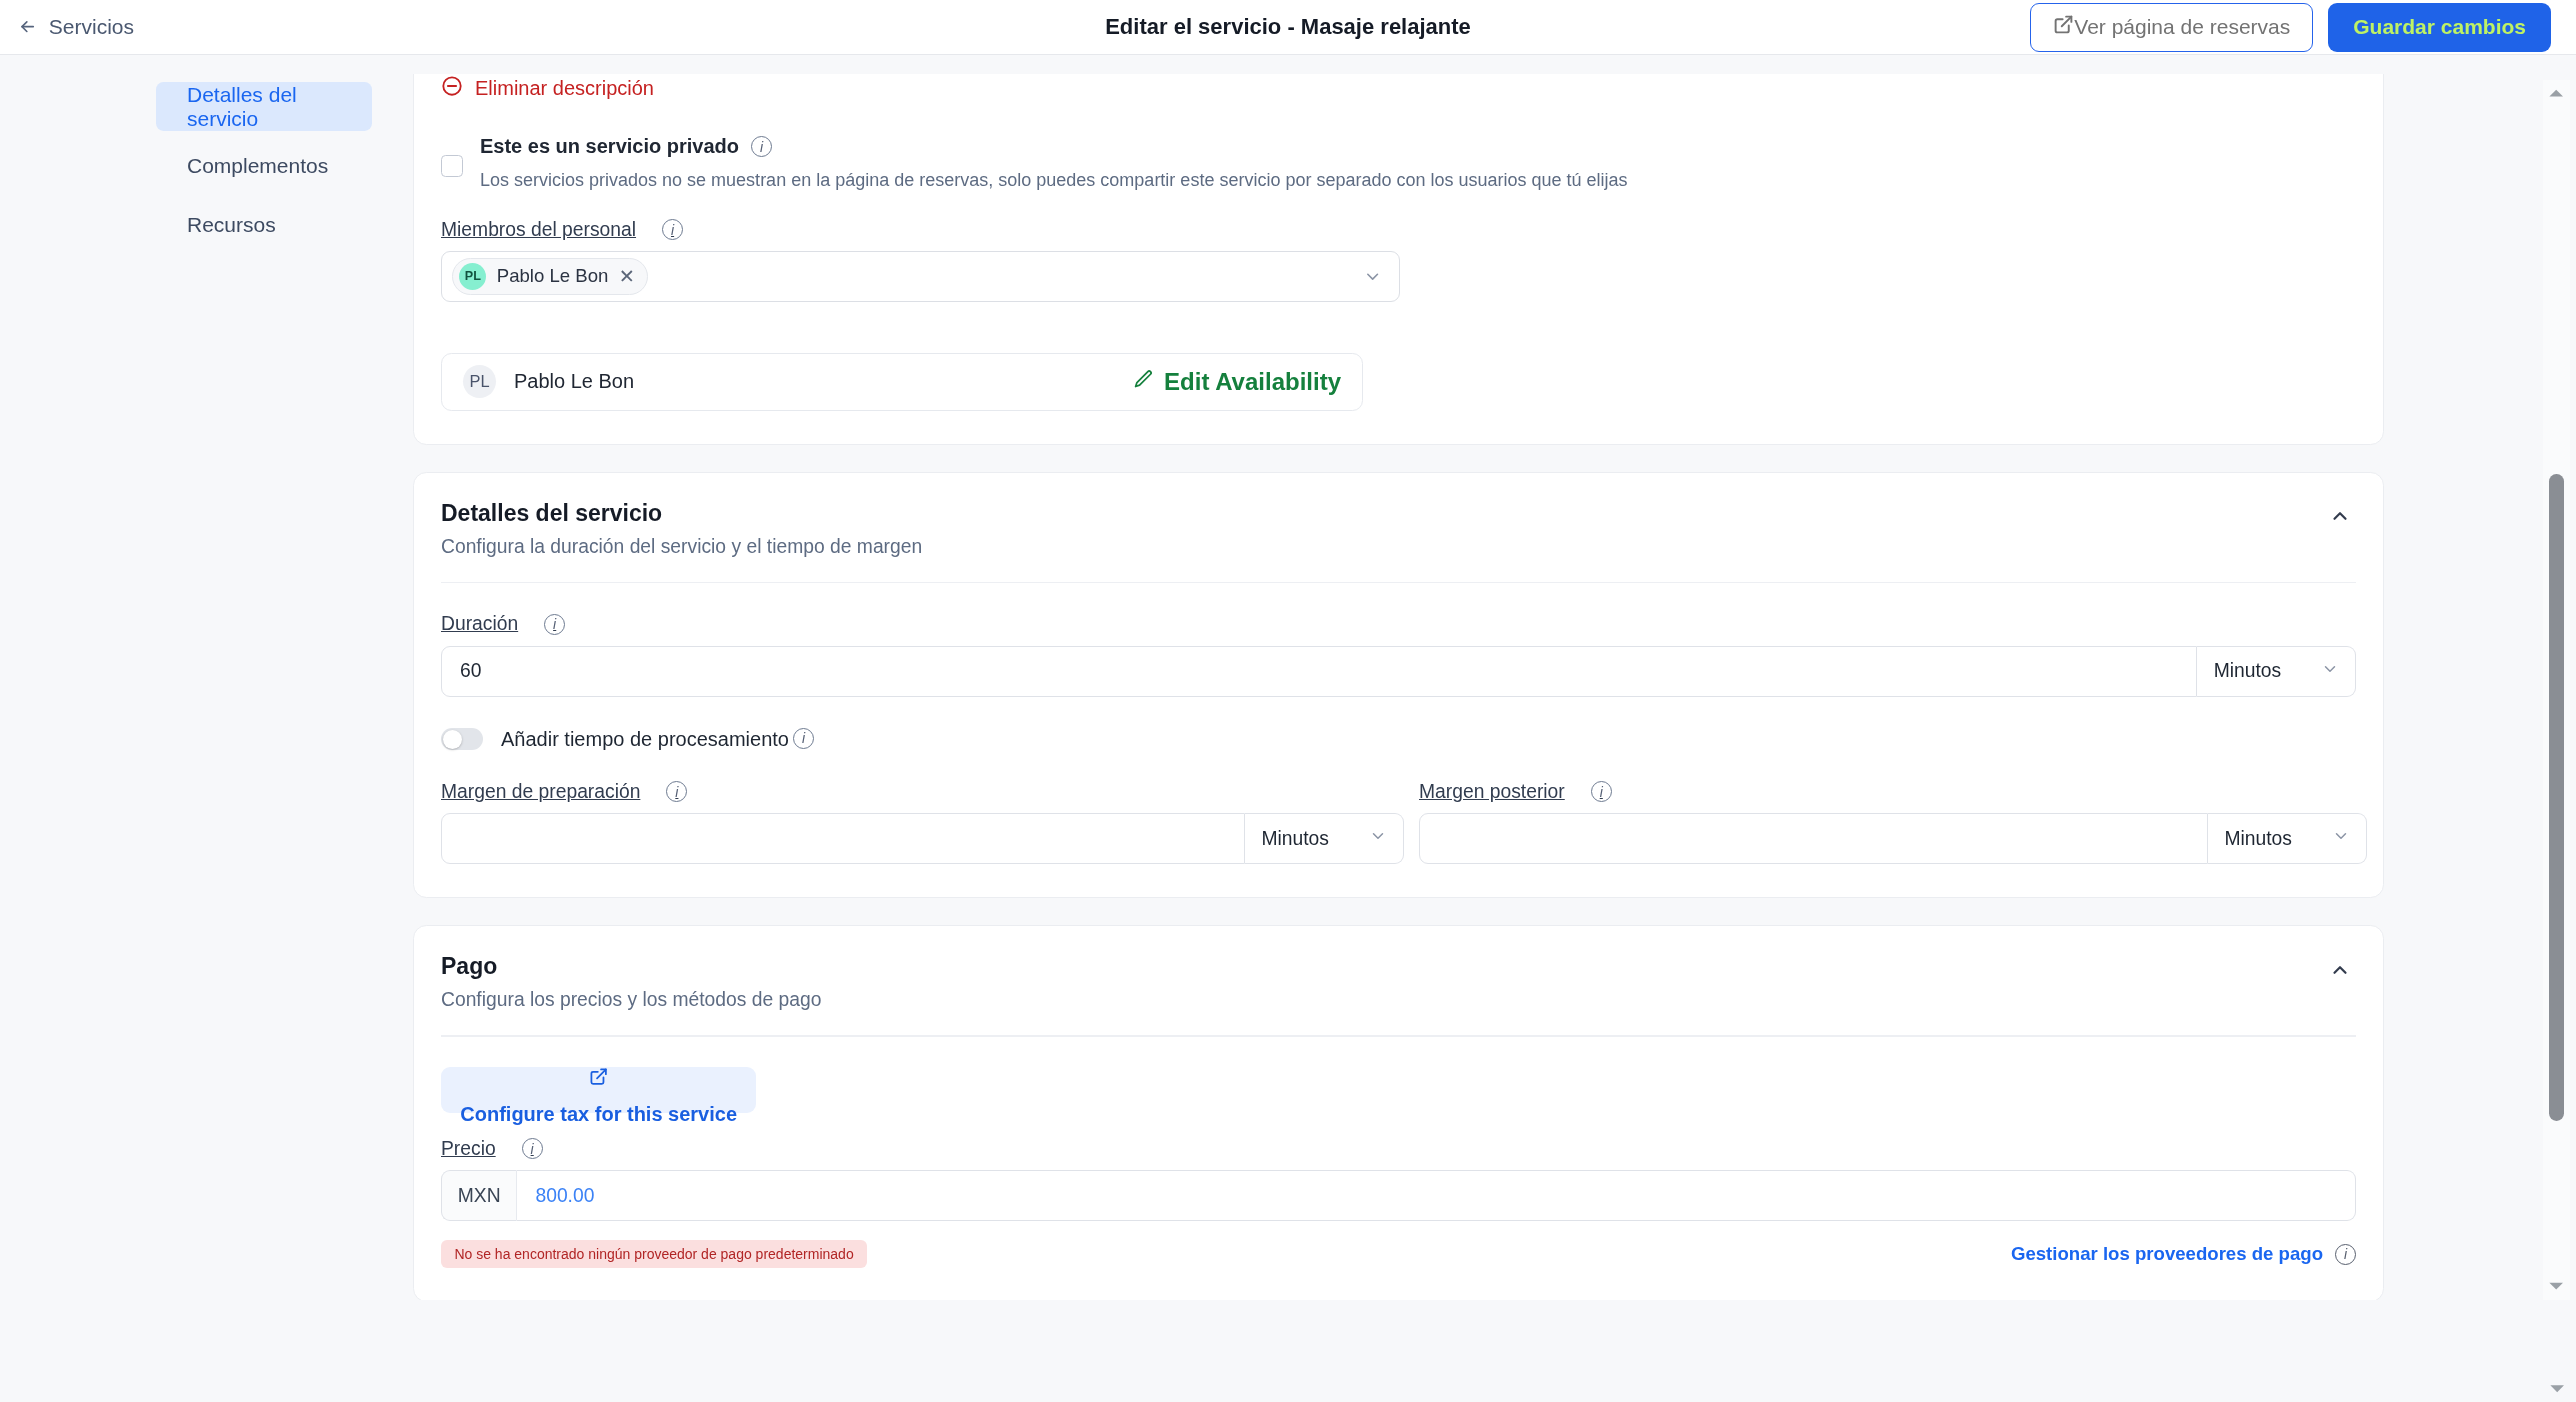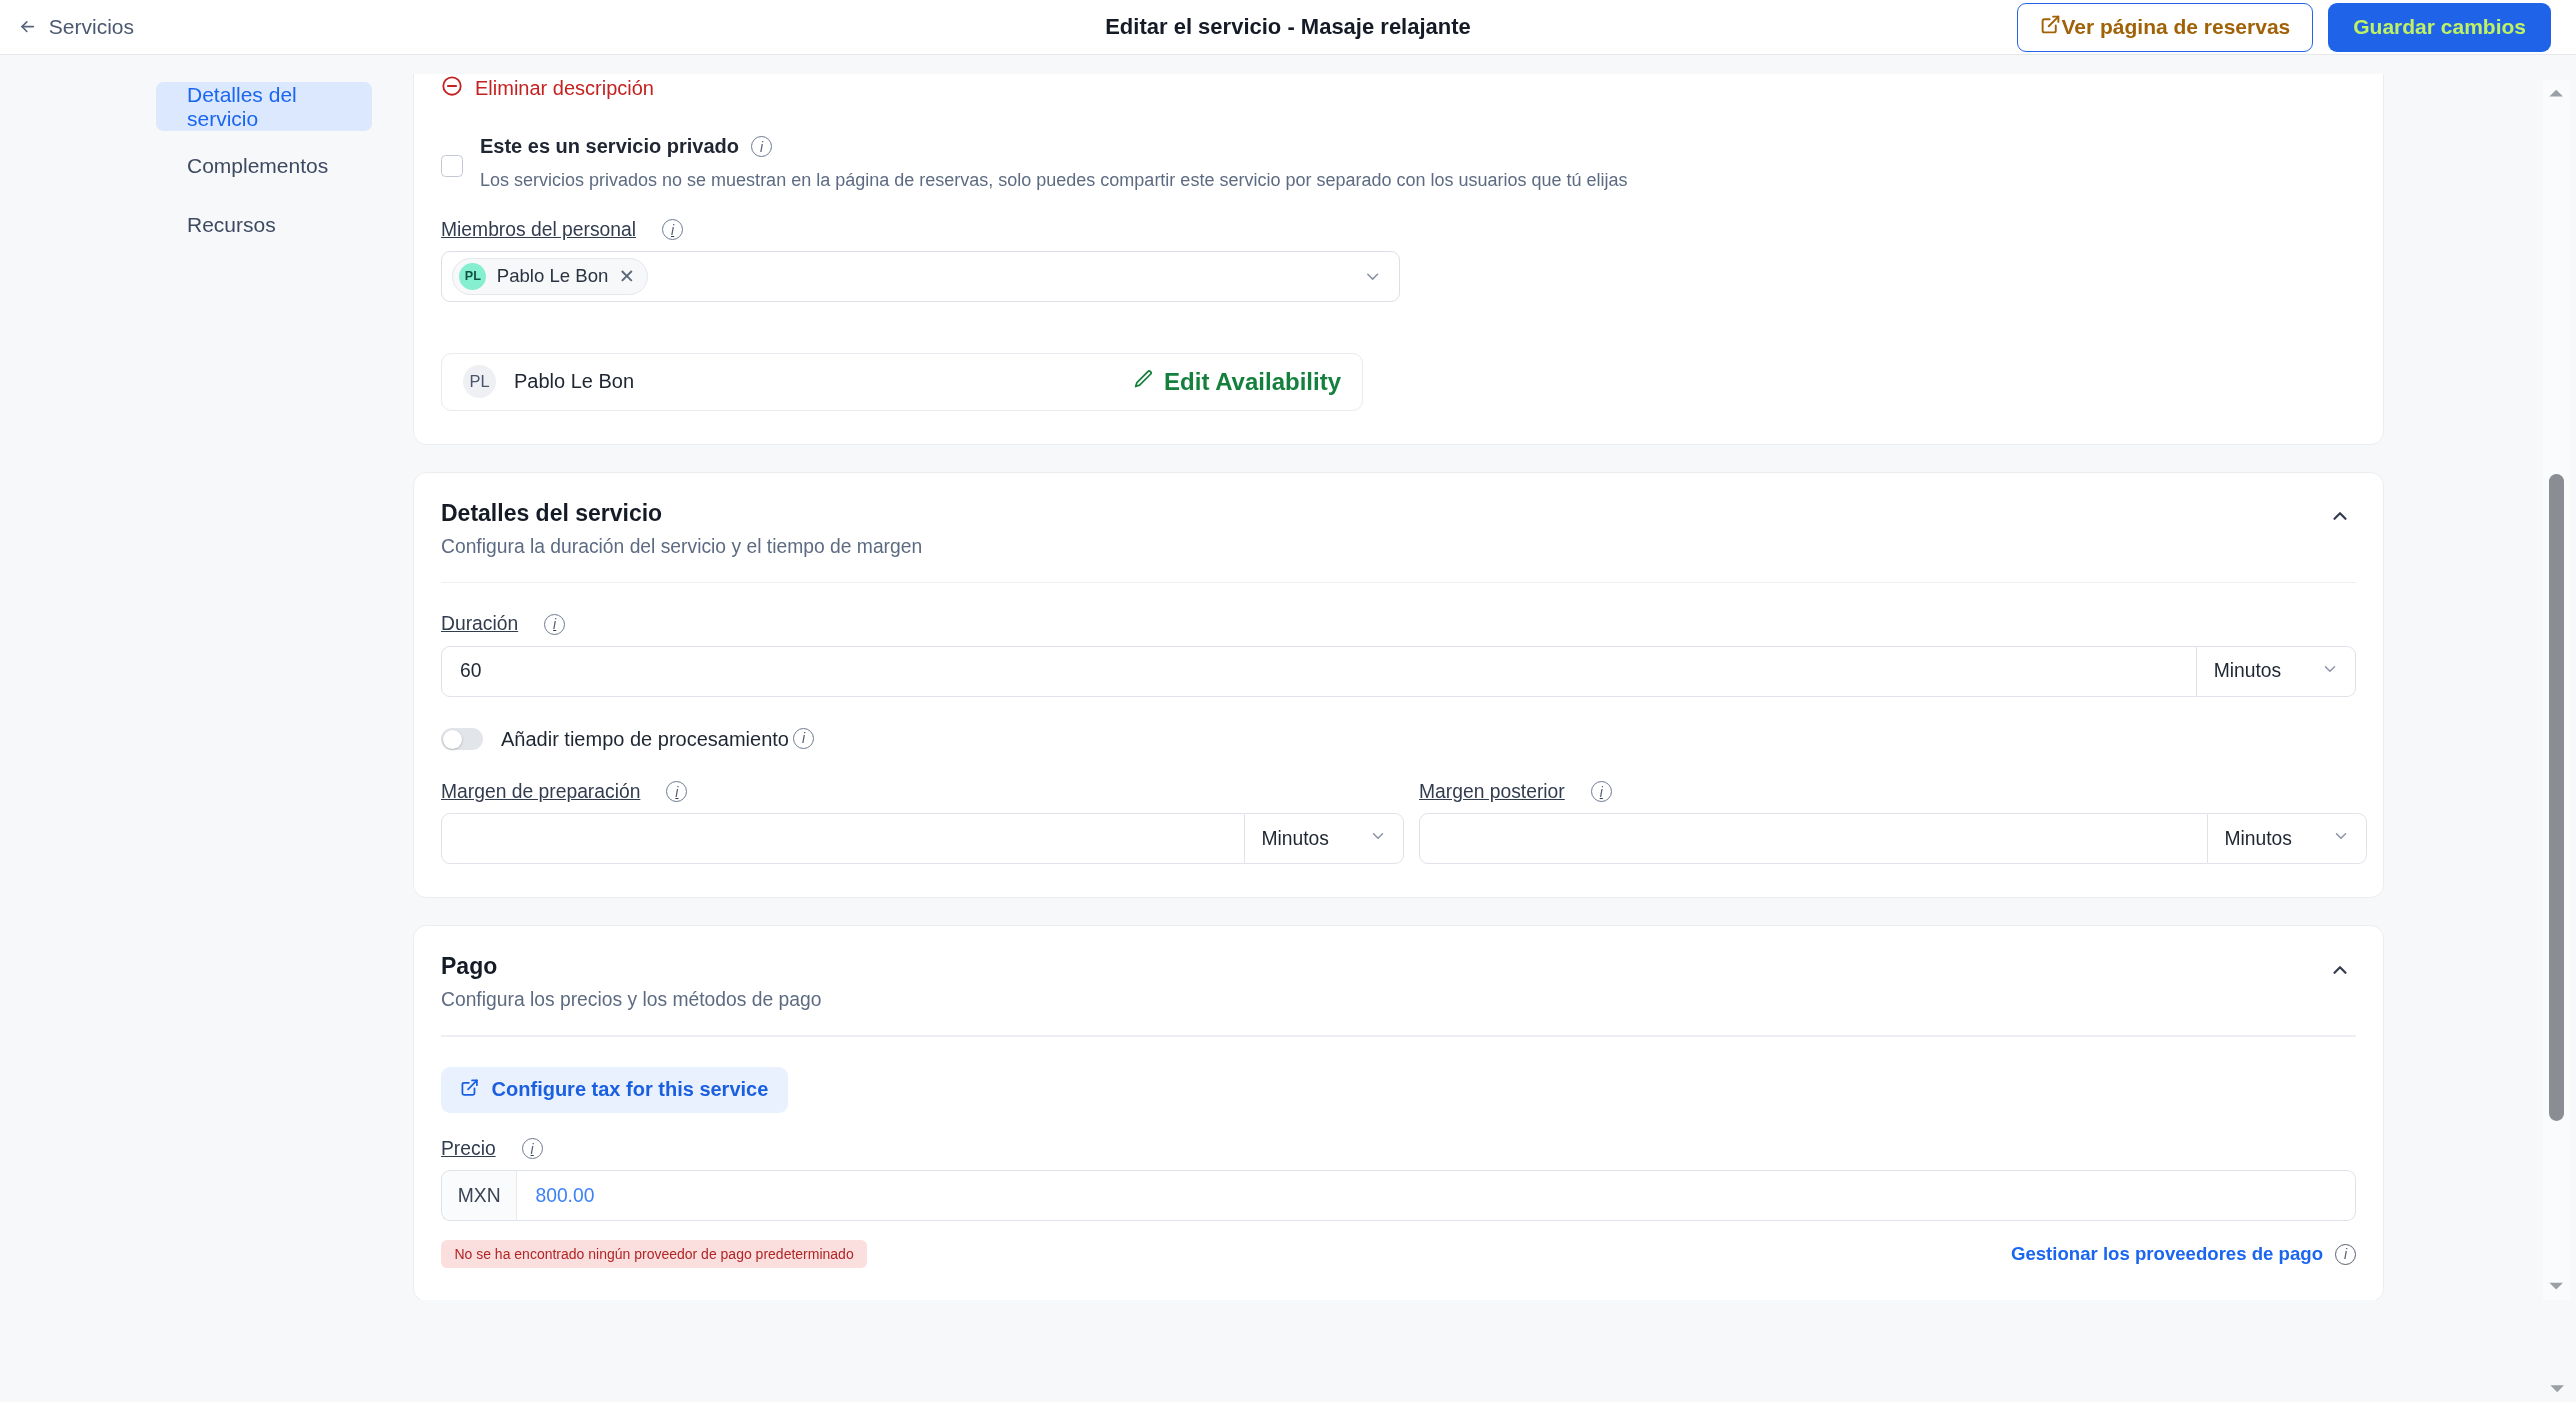--- a/index.html
+++ b/index.html
@@ -38,22 +38,22 @@
     pointer-events: none;
   }
   .topbar-actions {
     position: absolute; right: 25px;
     display: flex; align-items: center; gap: 15px;
   }
   .btn-outline {
     display: flex; align-items: center; gap: 0;
     height: 49px; padding: 0 22px;
     border: 1.5px solid #2563eb; border-radius: 9px;
-    background: #ffffff; color: #a16207;
-    font-size: 21px; font-weight: bold; cursor: pointer;
+    background: #ffffff; color: #737373;
+    font-size: 21px; font-weight: normal; cursor: pointer;
     white-space: nowrap;
   }
   .btn-outline svg { width: 21px; height: 21px; }
   .btn-primary {
     display: flex; align-items: center; justify-content: center;
     height: 49px; padding: 0 25px;
     border: none; border-radius: 9px;
     background: #1f63e8; color: #bef264;
     font-size: 21px; font-weight: bold; cursor: pointer;
     white-space: nowrap;
@@ -240,21 +240,21 @@
 
   .margins { display: flex; margin-top: 30px; }
   .margin-col { width: 963px; }
   .margin-col + .margin-col { margin-left: 15px; }
 
   
   .tax-btn {
     display: inline-flex; align-items: center; gap: 12px;
     height: 46px; padding: 0 19.3px;
     background: #eaf1fe; border: none; border-radius: 9px;
-    color: #1a5fe0; font-size: 20px; font-weight: bold; cursor: pointer;
+    color: #1a5fe0; font-size: 20px; font-weight: bold; cursor: pointer; flex-direction: column;
   }
   .tax-btn svg { width: 19.3px; height: 19.3px; }
 
   .price-wrap { display: flex; align-items: stretch; margin-top: 7.4px; }
   .price-prefix {
     width: 77px; height: 51px;
     border: 1.5px solid #dfe2e8; border-right: 1.5px solid #e7eaef;
     border-radius: 9px 0 0 9px;
     background: #fafbfc;
     display: flex; align-items: center; justify-content: center;

